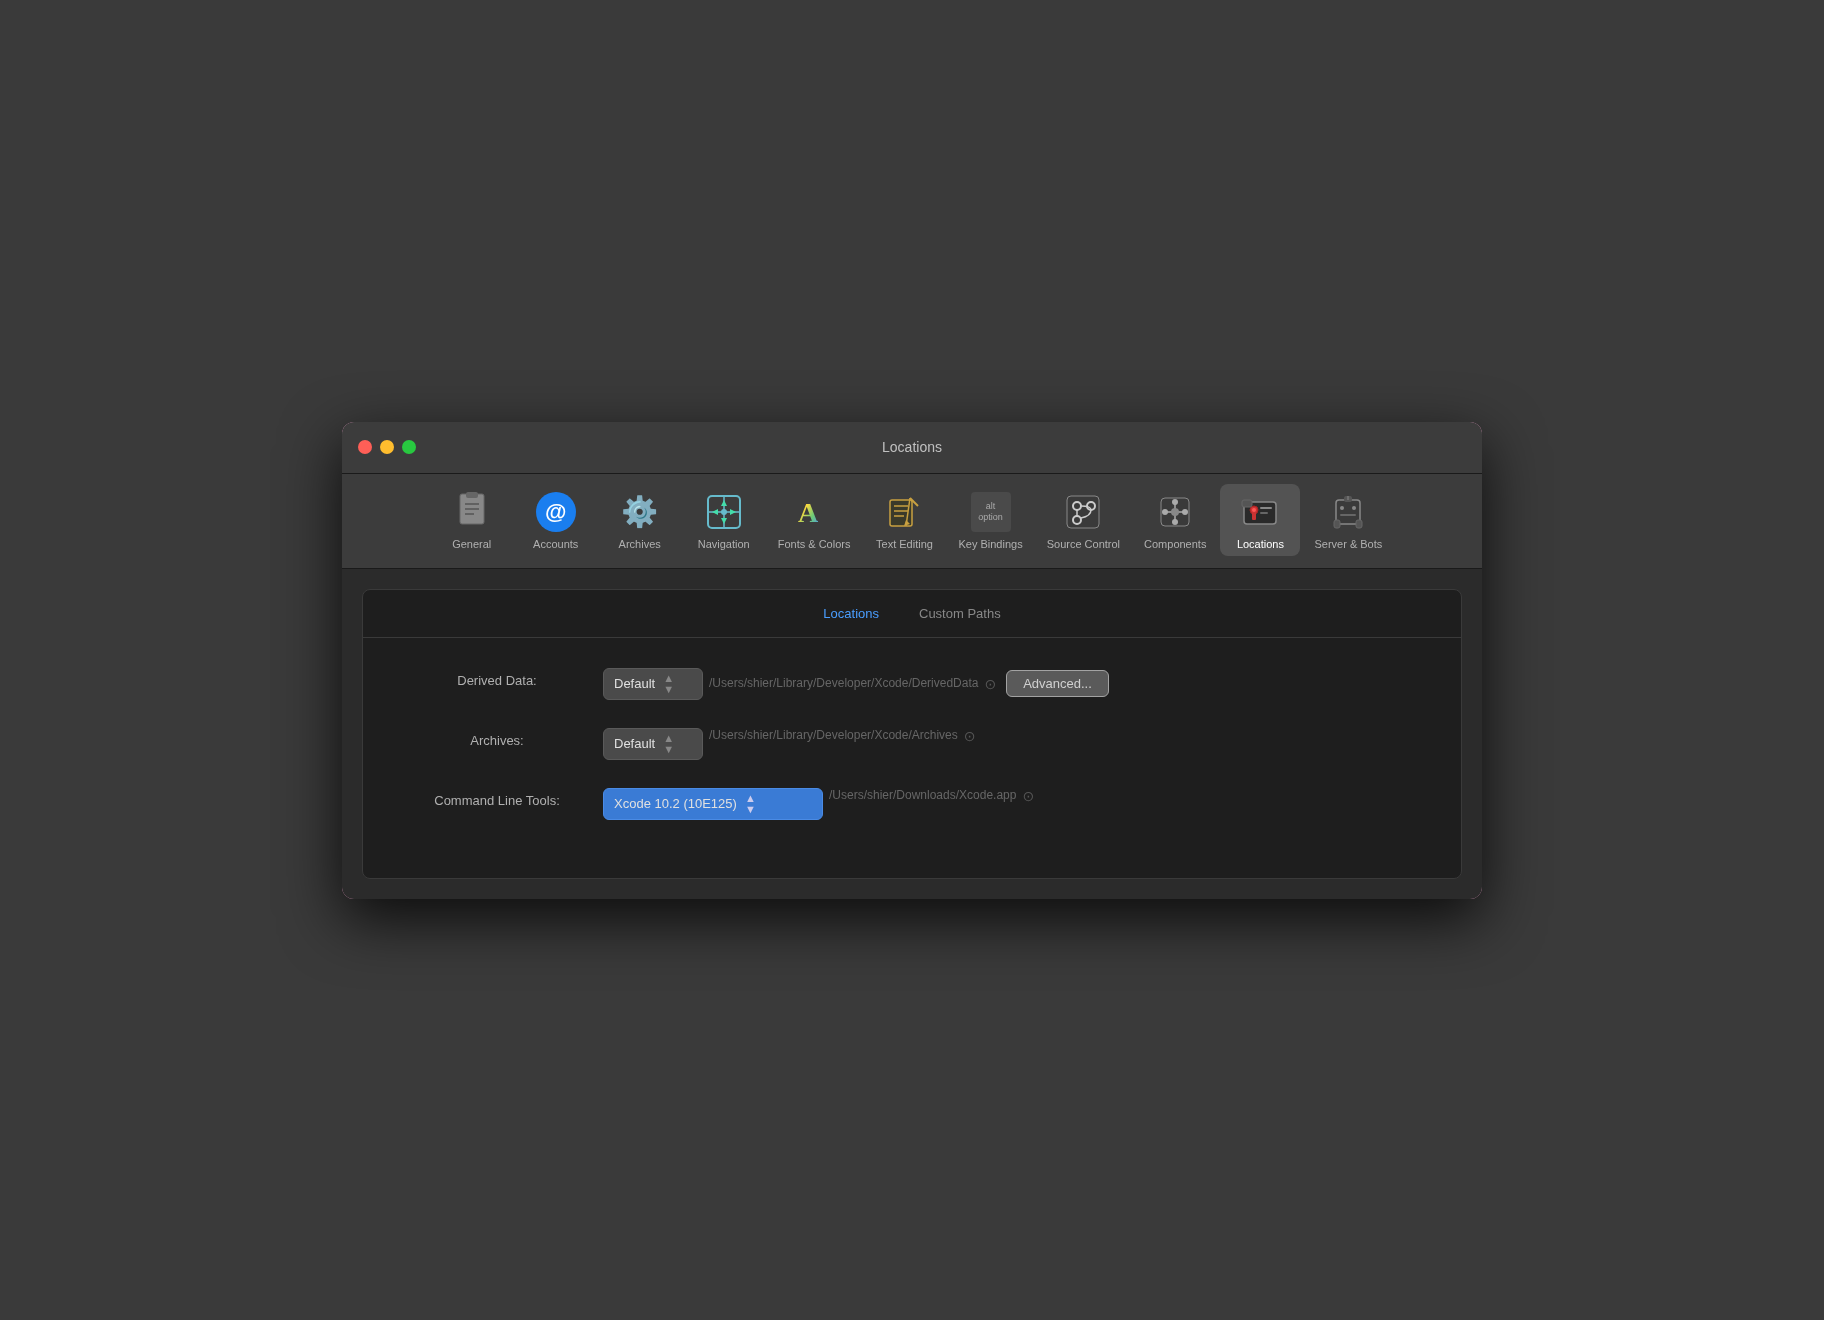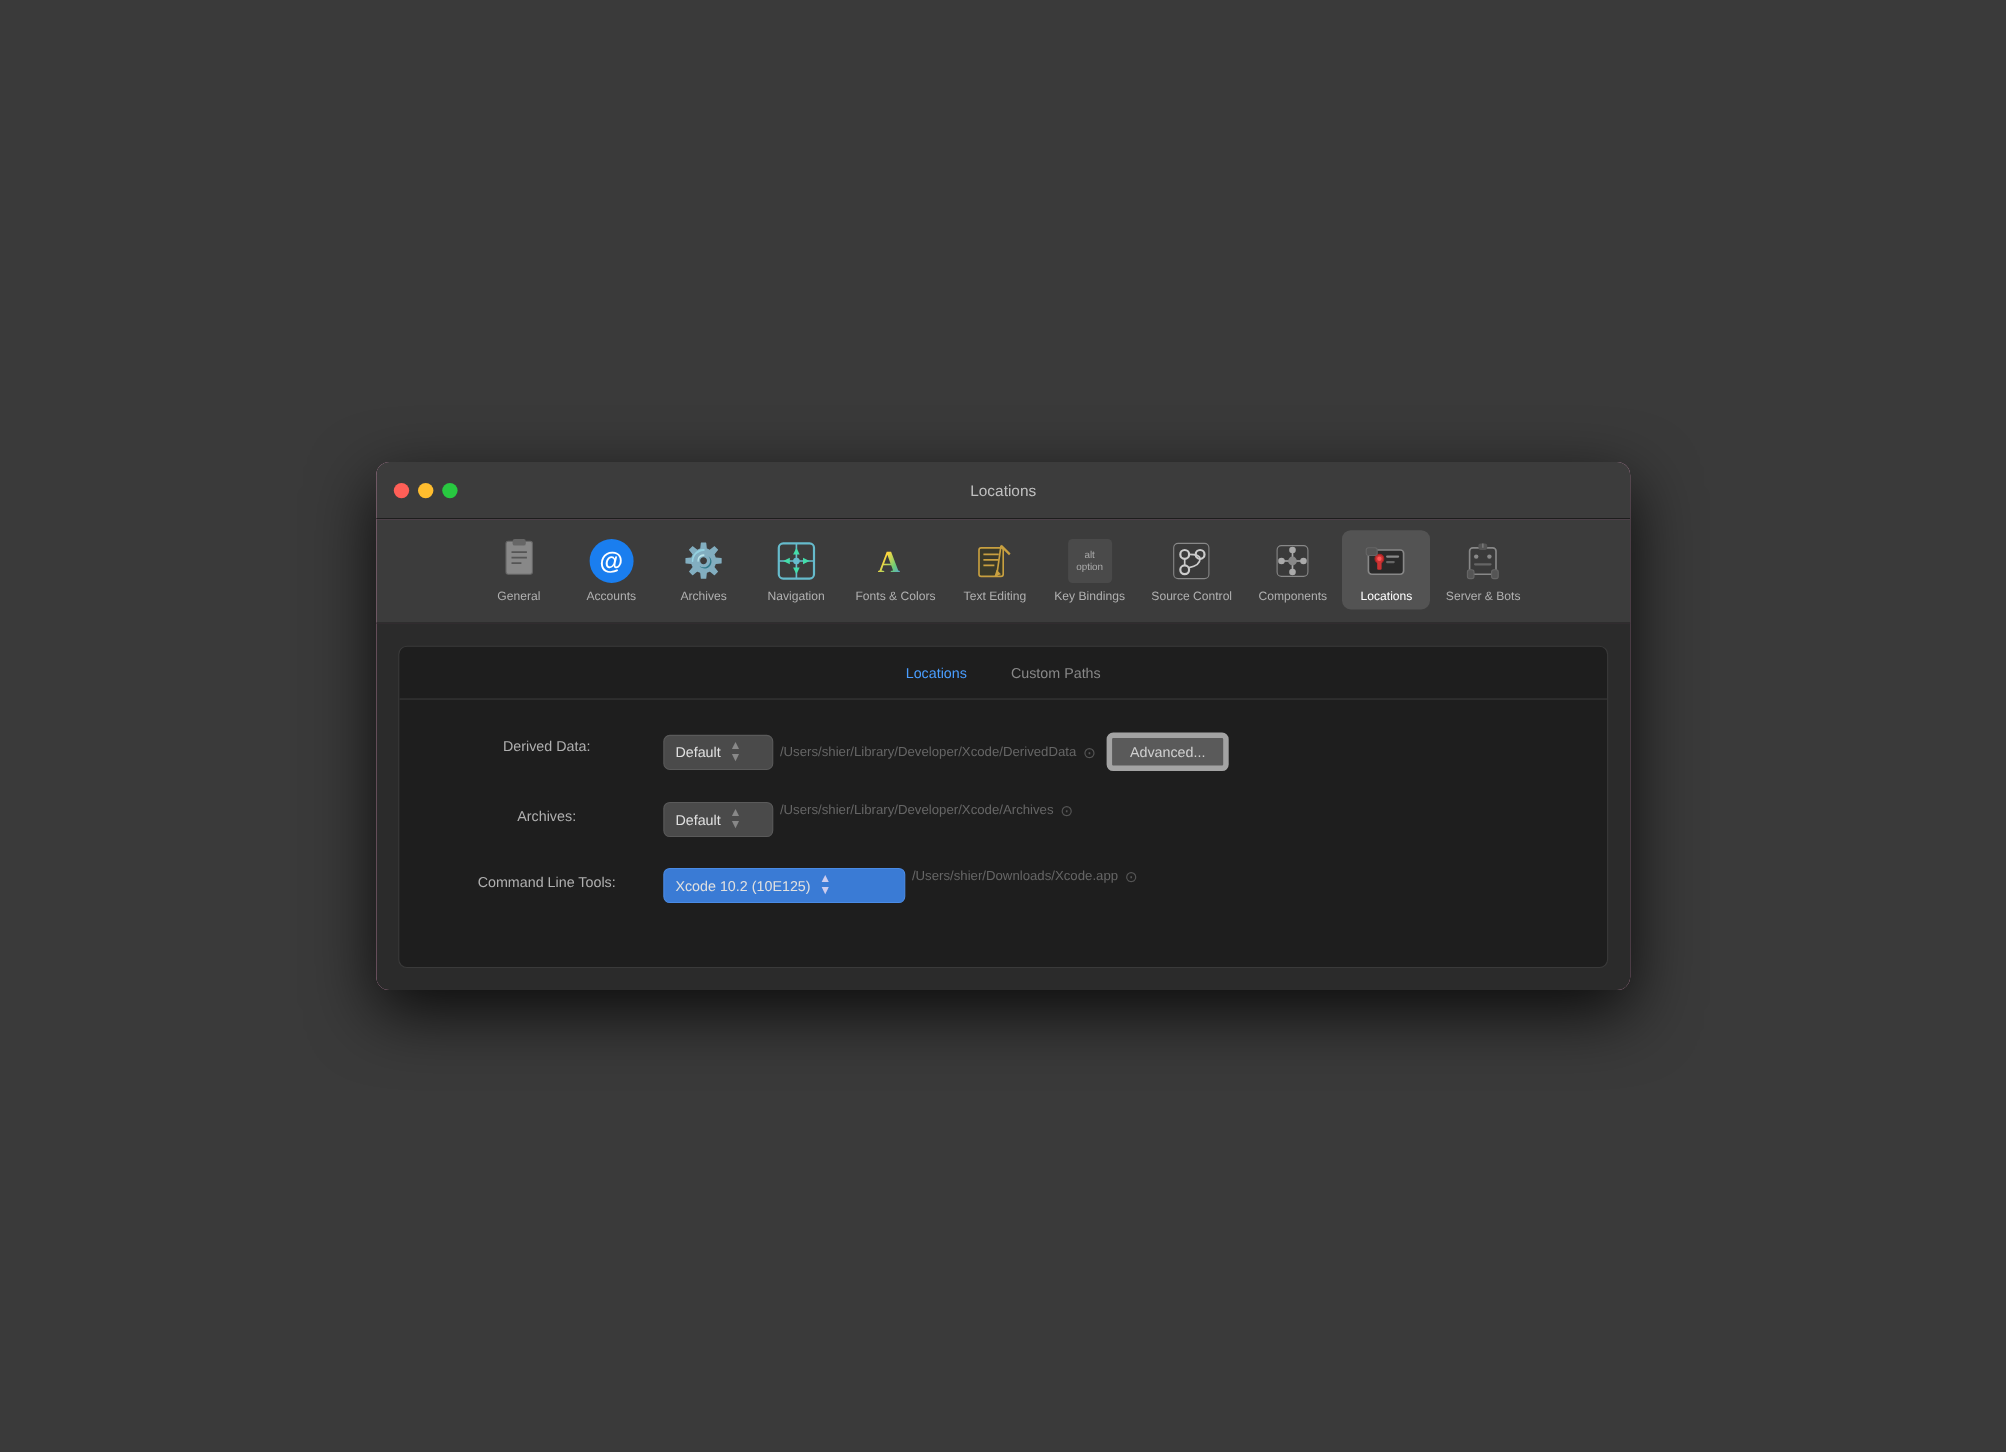--- a/index.html
+++ b/index.html
@@ -222,21 +222,21 @@
       gap: 6px;
     }
 
     .path-arrow {
       color: #555;
       font-size: 14px;
     }
 
     .advanced-btn {
       background: #5a5a5a;
-      border: 5px solid #a3a3a3;
+      border: 1px solid #a3a3a3;
       border-radius: 6px;
       color: #d0d0d0;
       font-size: 13px;
       padding: 5px 16px;
       cursor: pointer;
       white-space: nowrap;
     }
 
     .path-row {
       display: flex;

